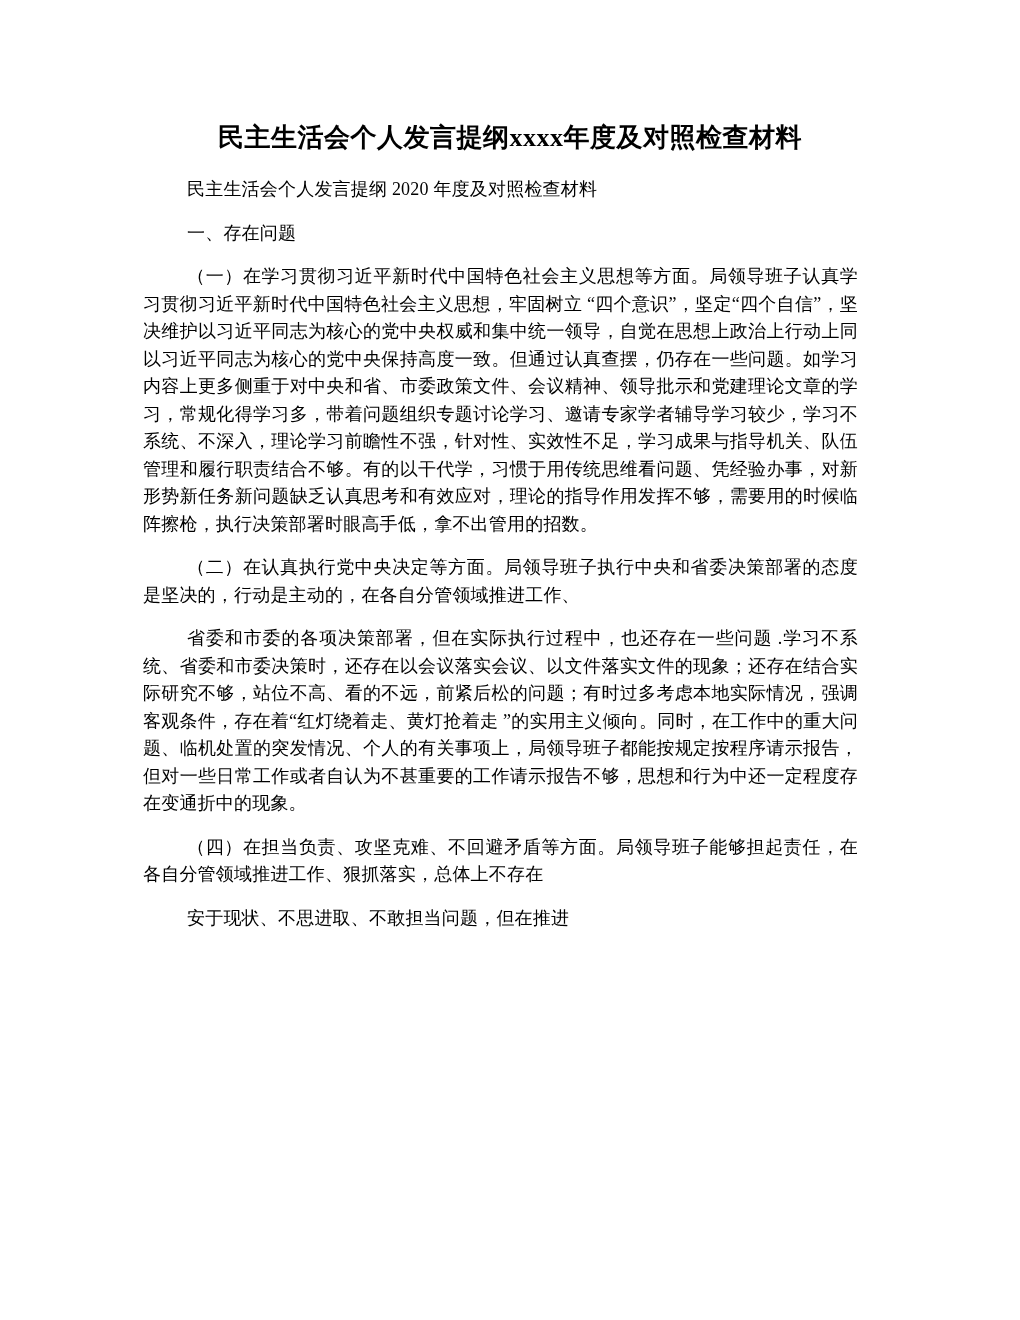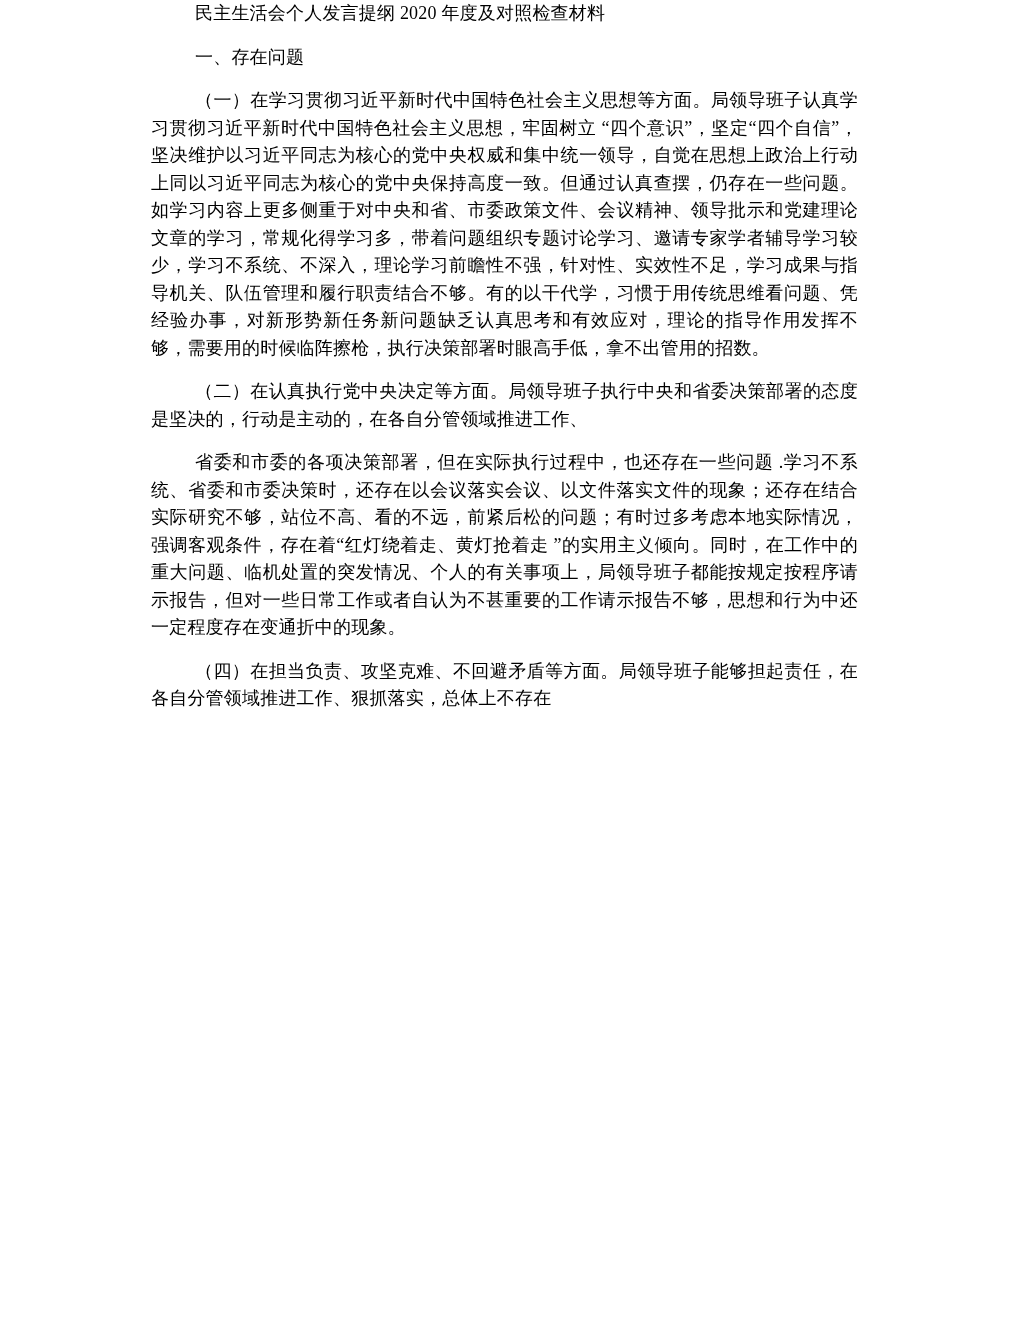--- a/index.html
+++ b/index.html
@@ -23,34 +23,36 @@
     font-size: 26px;
     line-height: 40px;
     font-weight: bold;
     letter-spacing: 0.5px;
   }
   .doc-body {
     margin-left: 143px;
     width: 715px;
   }
   .doc-body p {
-    margin: 0 0 16px 8px;
+    margin: 0 0 16px 0;
     font-size: 18px;
     line-height: 27.5px;
     text-indent: 44px;
     text-align: justify;
     letter-spacing: 0.2px;
     word-break: break-all;
   }
 </style>
 </head>
 <body>
 
 <div class="page">
+  <h1 class="doc-title">民主生活会个人发言提纲xxxx年度及对照检查材料</h1>
   <div class="doc-body">
     <p>民主生活会个人发言提纲 2020 年度及对照检查材料</p>
     <p>一、存在问题</p>
     <p>（一）在学习贯彻习近平新时代中国特色社会主义思想等方面。局领导班子认真学习贯彻习近平新时代中国特色社会主义思想，牢固树立 “四个意识”，坚定“四个自信”，坚决维护以习近平同志为核心的党中央权威和集中统一领导，自觉在思想上政治上行动上同以习近平同志为核心的党中央保持高度一致。但通过认真查摆，仍存在一些问题。如学习内容上更多侧重于对中央和省、市委政策文件、会议精神、领导批示和党建理论文章的学习，常规化得学习多，带着问题组织专题讨论学习、邀请专家学者辅导学习较少，学习不系统、不深入，理论学习前瞻性不强，针对性、实效性不足，学习成果与指导机关、队伍管理和履行职责结合不够。有的以干代学，习惯于用传统思维看问题、凭经验办事，对新形势新任务新问题缺乏认真思考和有效应对，理论的指导作用发挥不够，需要用的时候临阵擦枪，执行决策部署时眼高手低，拿不出管用的招数。</p>
     <p>（二）在认真执行党中央决定等方面。局领导班子执行中央和省委决策部署的态度是坚决的，行动是主动的，在各自分管领域推进工作、</p>
     <p>省委和市委的各项决策部署，但在实际执行过程中，也还存在一些问题 .学习不系统、省委和市委决策时，还存在以会议落实会议、以文件落实文件的现象；还存在结合实际研究不够，站位不高、看的不远，前紧后松的问题；有时过多考虑本地实际情况，强调客观条件，存在着“红灯绕着走、黄灯抢着走 ”的实用主义倾向。同时，在工作中的重大问题、临机处置的突发情况、个人的有关事项上，局领导班子都能按规定按程序请示报告，但对一些日常工作或者自认为不甚重要的工作请示报告不够，思想和行为中还一定程度存在变通折中的现象。</p>
     <p>（四）在担当负责、攻坚克难、不回避矛盾等方面。局领导班子能够担起责任，在各自分管领域推进工作、狠抓落实，总体上不存在</p>
+    <p>安于现状、不思进取、不敢担当问题，但在推进</p>
   </div>
 </div>
 
 </body></html>

